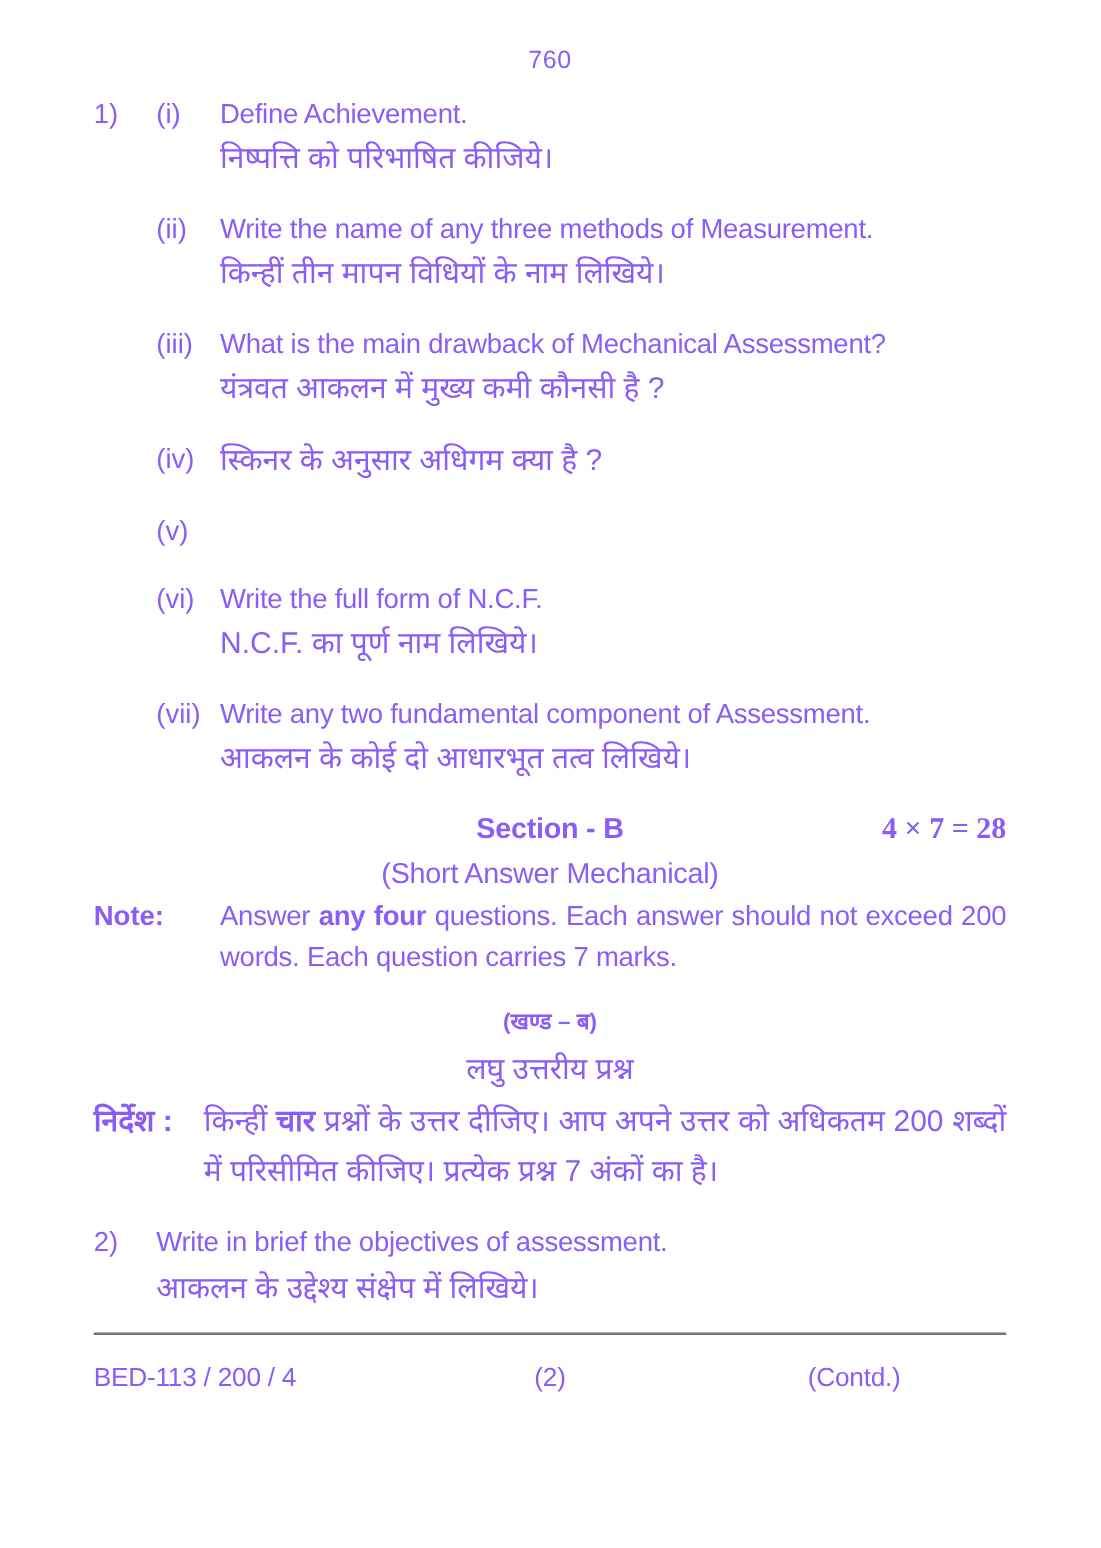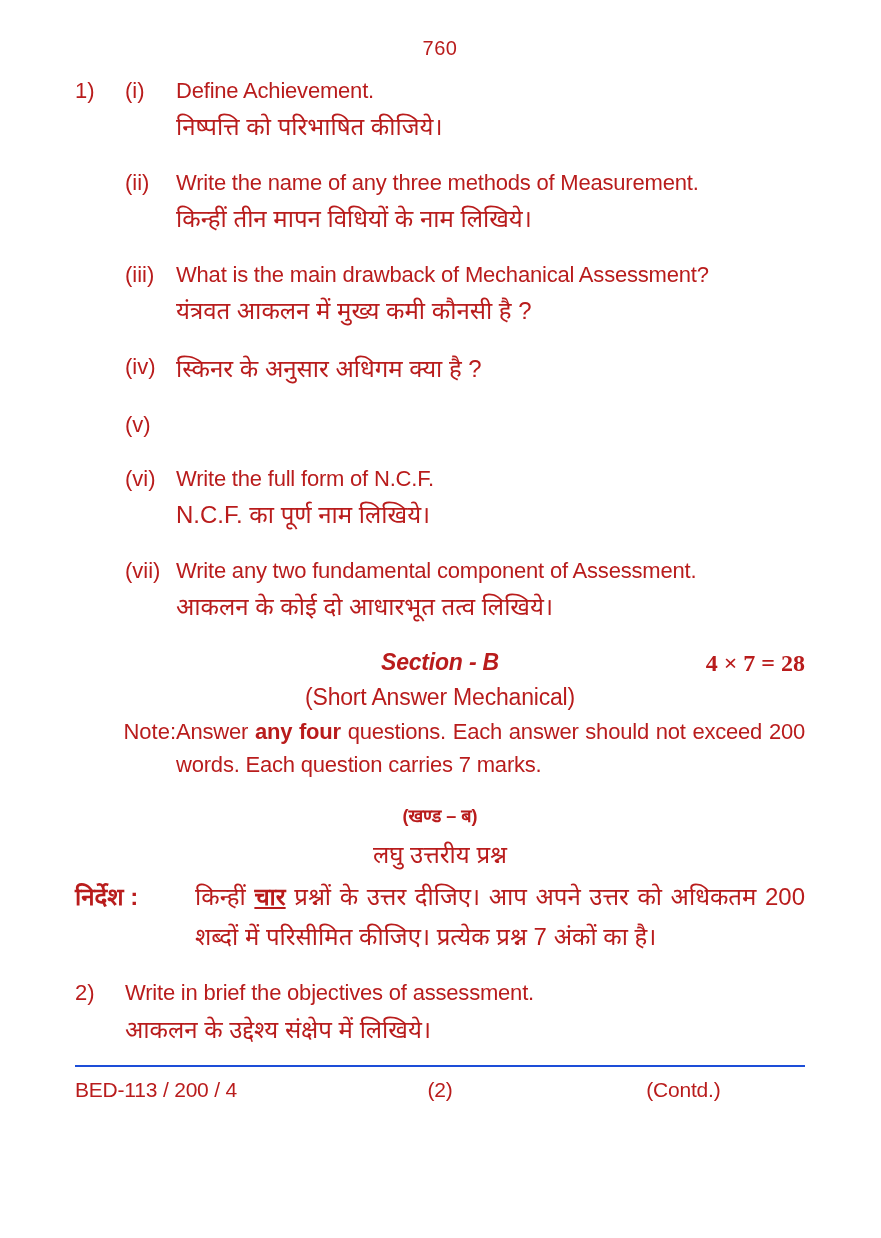--- a/index.html
+++ b/index.html
@@ -2,71 +2,71 @@
 <html><head>
 <meta charset="utf-8">
 <style>
   html, body { margin: 0; padding: 0; background: #ffffff; }
   .page {
     position: relative;
     width: 881px;
     height: 1238px;
     box-sizing: border-box;
     background: #ffffff;
-    color: #b91c1c;
+    color: #8b5cf6;
     font-family: "Liberation Sans", sans-serif;
     padding: 36px 76px 0 75px;
     overflow: hidden;
   }
   .pagenum {
     text-align: center;
     font-size: 20px;
     line-height: 24px;
     margin-bottom: 14px;
     letter-spacing: 0.5px;
   }
   
   .subq { display: flex; margin-bottom: 20px; }
   .col-num { width: 50px; flex: 0 0 50px; font-size: 22px; line-height: 34px; }
   .col-label { width: 51px; flex: 0 0 51px; font-size: 22px; line-height: 34px; }
   .col-text { flex: 1; }
   .en { font-size: 22px; line-height: 34px; letter-spacing: -0.2px; }
   .hi { font-size: 24px; line-height: 38px; }
   
   .section-row { position: relative; text-align: center; margin-top: 10px; line-height: 32px; }
-  .section-title { font-weight: bold; font-size: 23px; letter-spacing: -0.2px; font-style: italic; }
+  .section-title { font-weight: bold; font-size: 23px; letter-spacing: -0.2px; }
   .section-marks {
     position: absolute; right: 0; top: 1px;
     font-family: "Liberation Serif", serif;
     font-weight: bold; font-size: 24px;
   }
   .subtitle { text-align: center; font-size: 23px; line-height: 32px; letter-spacing: -0.2px; }
   
   .note-row { display: flex; margin-top: 2px; }
-  .note-label { width: 101px; flex: 0 0 101px; font-weight: normal; font-size: 22px; line-height: 33px; text-align: right; }
+  .note-label { width: 101px; flex: 0 0 101px; font-weight: bold; font-size: 22px; line-height: 33px; }
   .note-body { flex: 1; text-align: justify; font-size: 22px; line-height: 33px; letter-spacing: -0.2px; }
   .note-body b { font-weight: bold; }
   
   .hindi-title { text-align: center; font-weight: bold; font-size: 18px; line-height: 42px; margin-top: 14px; }
   .hindi-sub { text-align: center; font-size: 24px; line-height: 36px; }
   
-  .nirdesh-row { display: flex; margin-top: 4px; gap: 32px; }
+  .nirdesh-row { display: flex; margin-top: 4px; }
   .nirdesh-label { width: 88px; flex: 0 0 88px; font-weight: bold; font-size: 24px; line-height: 40px; }
   .nirdesh-body { flex: 1; text-align: justify; font-size: 24px; line-height: 40px; }
-  .nirdesh-body b { font-weight: bold; text-decoration: underline; }
+  .nirdesh-body b { font-weight: bold; }
   
   .q2 { display: flex; margin-top: 18px; }
   .q2 .col-num { line-height: 36px; }
   .q2 .en { line-height: 36px; }
   .q2 .hi { line-height: 38px; }
   
   .footer {
     margin-top: 16px;
-    border-top: 2px solid #1d4ed8;
-    padding-top: 10px;
+    border-top: 2px solid #737373;
+    padding-top: 22px;
     display: flex;
     font-size: 21px;
     line-height: 26px;
     letter-spacing: -0.2px;
   }
   .footer-left  { flex: 1; text-align: left; }
   .footer-center{ flex: 1; text-align: center; }
   .footer-right { flex: 1; text-align: center; }
 </style>
 </head>

